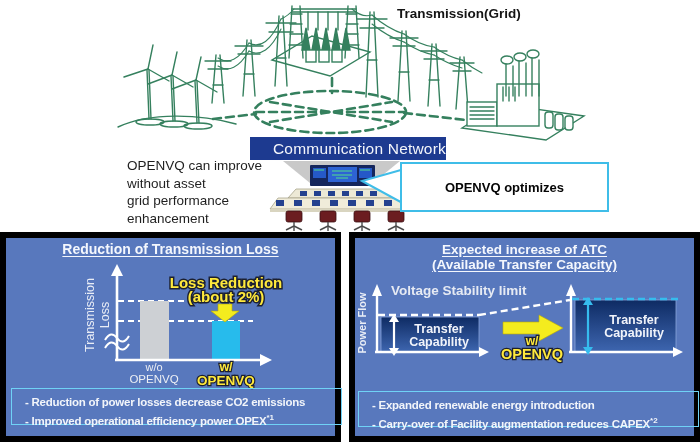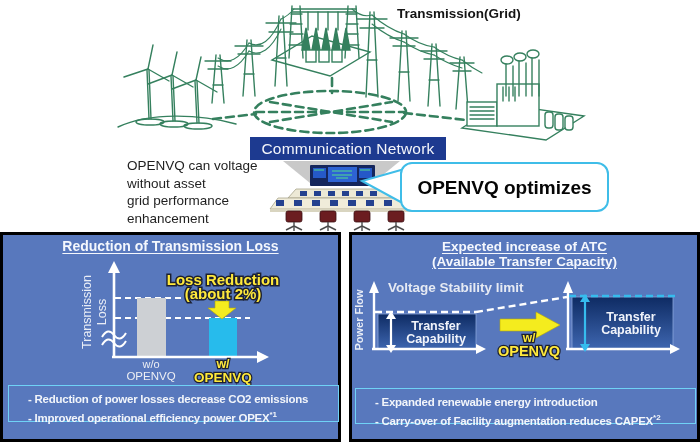--- a/index.html
+++ b/index.html
@@ -3,38 +3,38 @@
 <meta charset="utf-8">
 <style>
   html,body{margin:0;padding:0;background:#fff;}
   .stage{position:relative;width:700px;height:442px;background:#ffffff;overflow:hidden;
          font-family:"Liberation Sans", sans-serif;}
   .abs{position:absolute;}
   
   .trans-label{left:397px;top:6px;font-size:13.5px;font-weight:700;color:#141414;z-index:2;}
   .note{left:127px;top:157px;font-size:13.5px;line-height:17.5px;color:#1f1f1f;z-index:2;}
   .banner{left:250px;top:137px;width:196px;height:23px;background:#1d3a90;color:#f4f6fb;
-          font-size:15.5px;line-height:23px;text-align:center;letter-spacing:.2px;z-index:2;}
+          font-size:15.5px;line-height:23px;text-align:right;letter-spacing:.2px;z-index:2;}
   .callout{left:400px;top:162px;width:209px;height:50px;background:#ffffff;border:2.5px solid #3fbde8;
-           border-radius:12px;display:flex;flex-direction:column;justify-content:center;align-items:center;
-           font-size:19px;font-weight:bold;line-height:23px;color:#050505;z-index:5;box-sizing:border-box;}
+           border-radius:0;display:flex;flex-direction:column;justify-content:center;align-items:center;
+           font-size:13px;font-weight:bold;line-height:23px;color:#050505;z-index:5;box-sizing:border-box;}
   .wedge{left:350px;top:160px;z-index:4;}
   .artsvg{left:0;top:0;z-index:1;}
   .ctrlsvg{left:262px;top:156px;z-index:3;}
   
-  .panel{top:232px;height:210px;background:#5878bd;border:3px solid #000000;box-sizing:border-box;z-index:2;}
+  .panel{top:232px;height:210px;background:#5878bd;border:6px solid #000000;box-sizing:border-box;z-index:2;}
   .panel-left{left:0;width:341px;}
   .panel-right{left:349px;width:351px;}
   .ptitle{position:absolute;top:4px;left:0;width:100%;text-align:center;color:#f4f7fd;
           font-weight:bold;font-size:14px;line-height:15px;}
   .ptitle span{text-decoration:underline;text-underline-offset:2px;}
   .ptitle-right{font-size:13.5px;}
   .chartsvg{position:absolute;left:0;top:0;}
   .bullets{position:absolute;border:1.5px solid #6fd2f6;box-sizing:border-box;
-           padding:2px 19px;color:#f2f5fa;font-weight:bold;font-size:11.5px;line-height:15.5px;
+           padding:2px 13px;color:#f2f5fa;font-weight:bold;font-size:11.5px;line-height:15.5px;
            letter-spacing:-0.25px;white-space:nowrap;}
   .bullets-left{left:5px;top:150px;width:331px;height:37px;}
   .bullets-right{left:3px;top:153px;width:341px;height:36px;}
   .bullets sup{font-size:8px;letter-spacing:0;}
 </style>
 </head>
 <body>
 
 <div class="stage">
 
@@ -200,21 +200,21 @@
         <line x1="213" y1="119" x2="256" y2="114"></line>
         <line x1="404" y1="113" x2="466" y2="120"></line>
         <line x1="332" y1="78" x2="332" y2="93"></line>
       </g>
     </g>
   </svg>
 
   <div class="abs trans-label">Transmission(Grid)</div>
 
   <div class="abs note">
-    <div>OPENVQ can voltage</div>
+    <div>OPENVQ can improve</div>
     <div>without asset</div>
     <div>grid performance</div>
     <div>enhancement</div>
   </div>
 
   <div class="abs banner">Communication Network</div>
 
   <svg class="abs ctrlsvg" width="160" height="76" viewBox="0 0 160 76">
     <polygon points="21,5 138,5 111,27 48,27" fill="#c9c9c9"></polygon>
     <rect x="48" y="9" width="65" height="21" rx="1" fill="#15265c"></rect>

